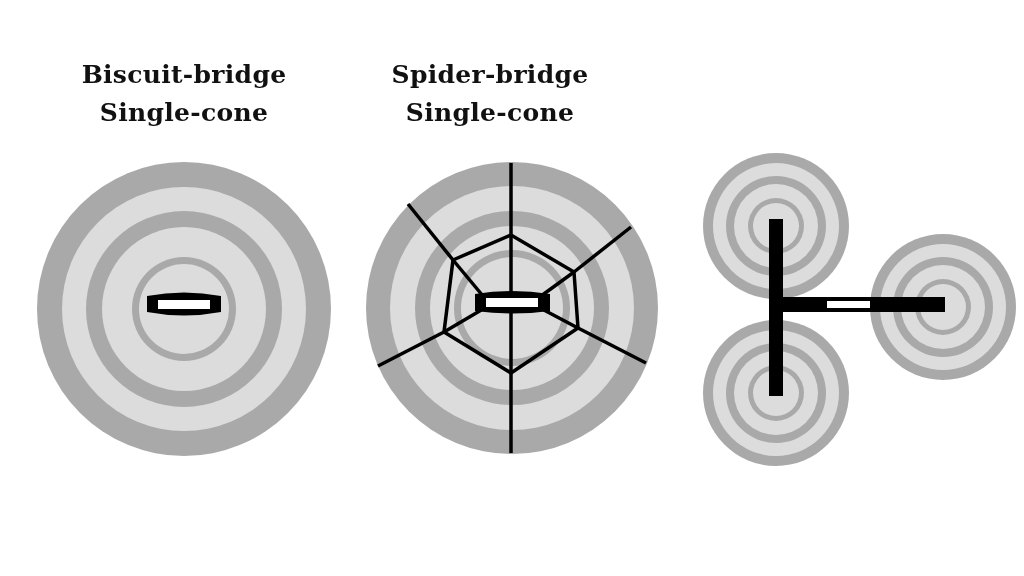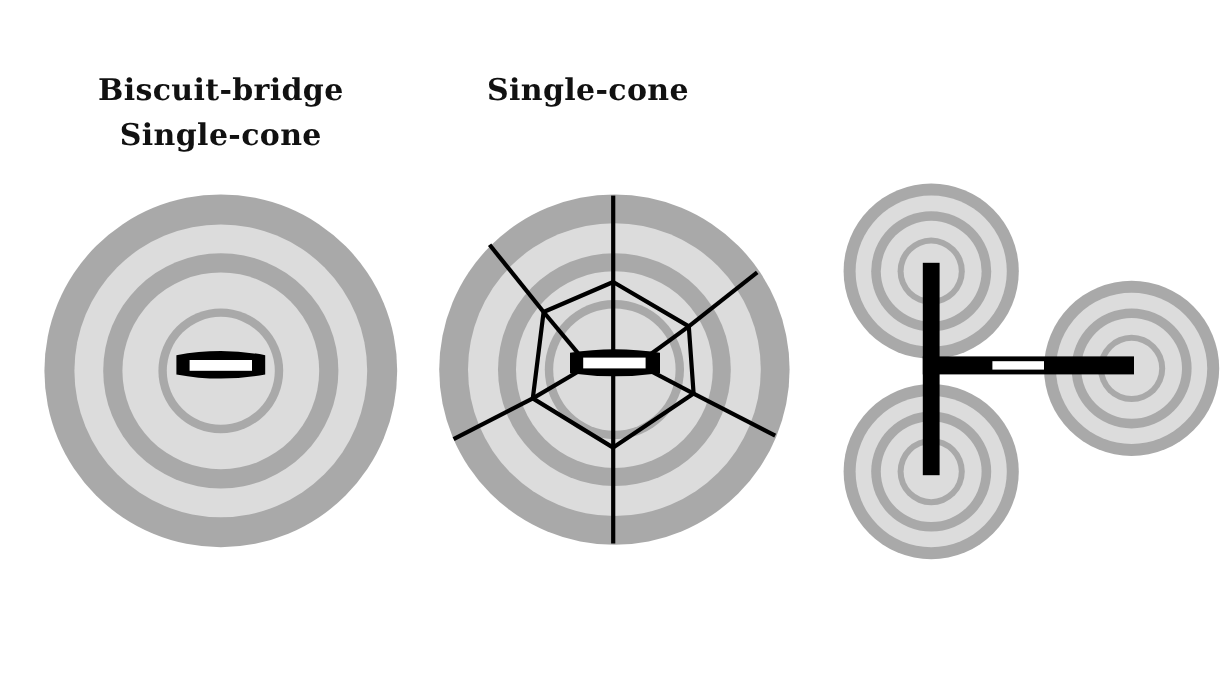--- a/index.html
+++ b/index.html
@@ -42,20 +42,21 @@
 <body>
 
 <div class="stage">
 
   <div class="title" id="title-biscuit">
     <span>Biscuit-bridge</span>
     <span>Single-cone</span>
   </div>
 
   <div class="title" id="title-spider">
+    <span>Spider-bridge</span>
     <span>Single-cone</span>
   </div>
 
 
   <svg width="1024" height="576" viewBox="0 0 1024 576">
 
     <g>
       <circle cx="184" cy="309" r="147" fill="#a9a9a9"></circle>
       <circle cx="184" cy="309" r="122" fill="#dcdcdc"></circle>
       <circle cx="184" cy="309" r="98" fill="#a9a9a9"></circle>

